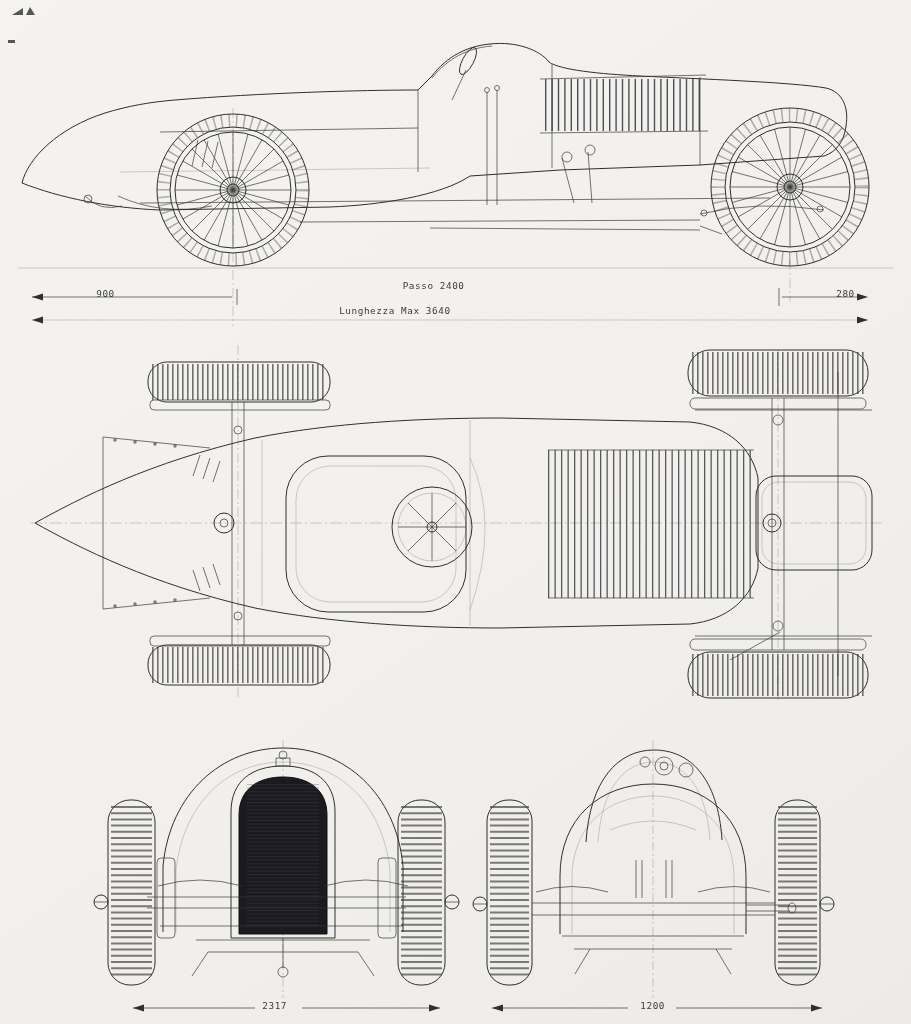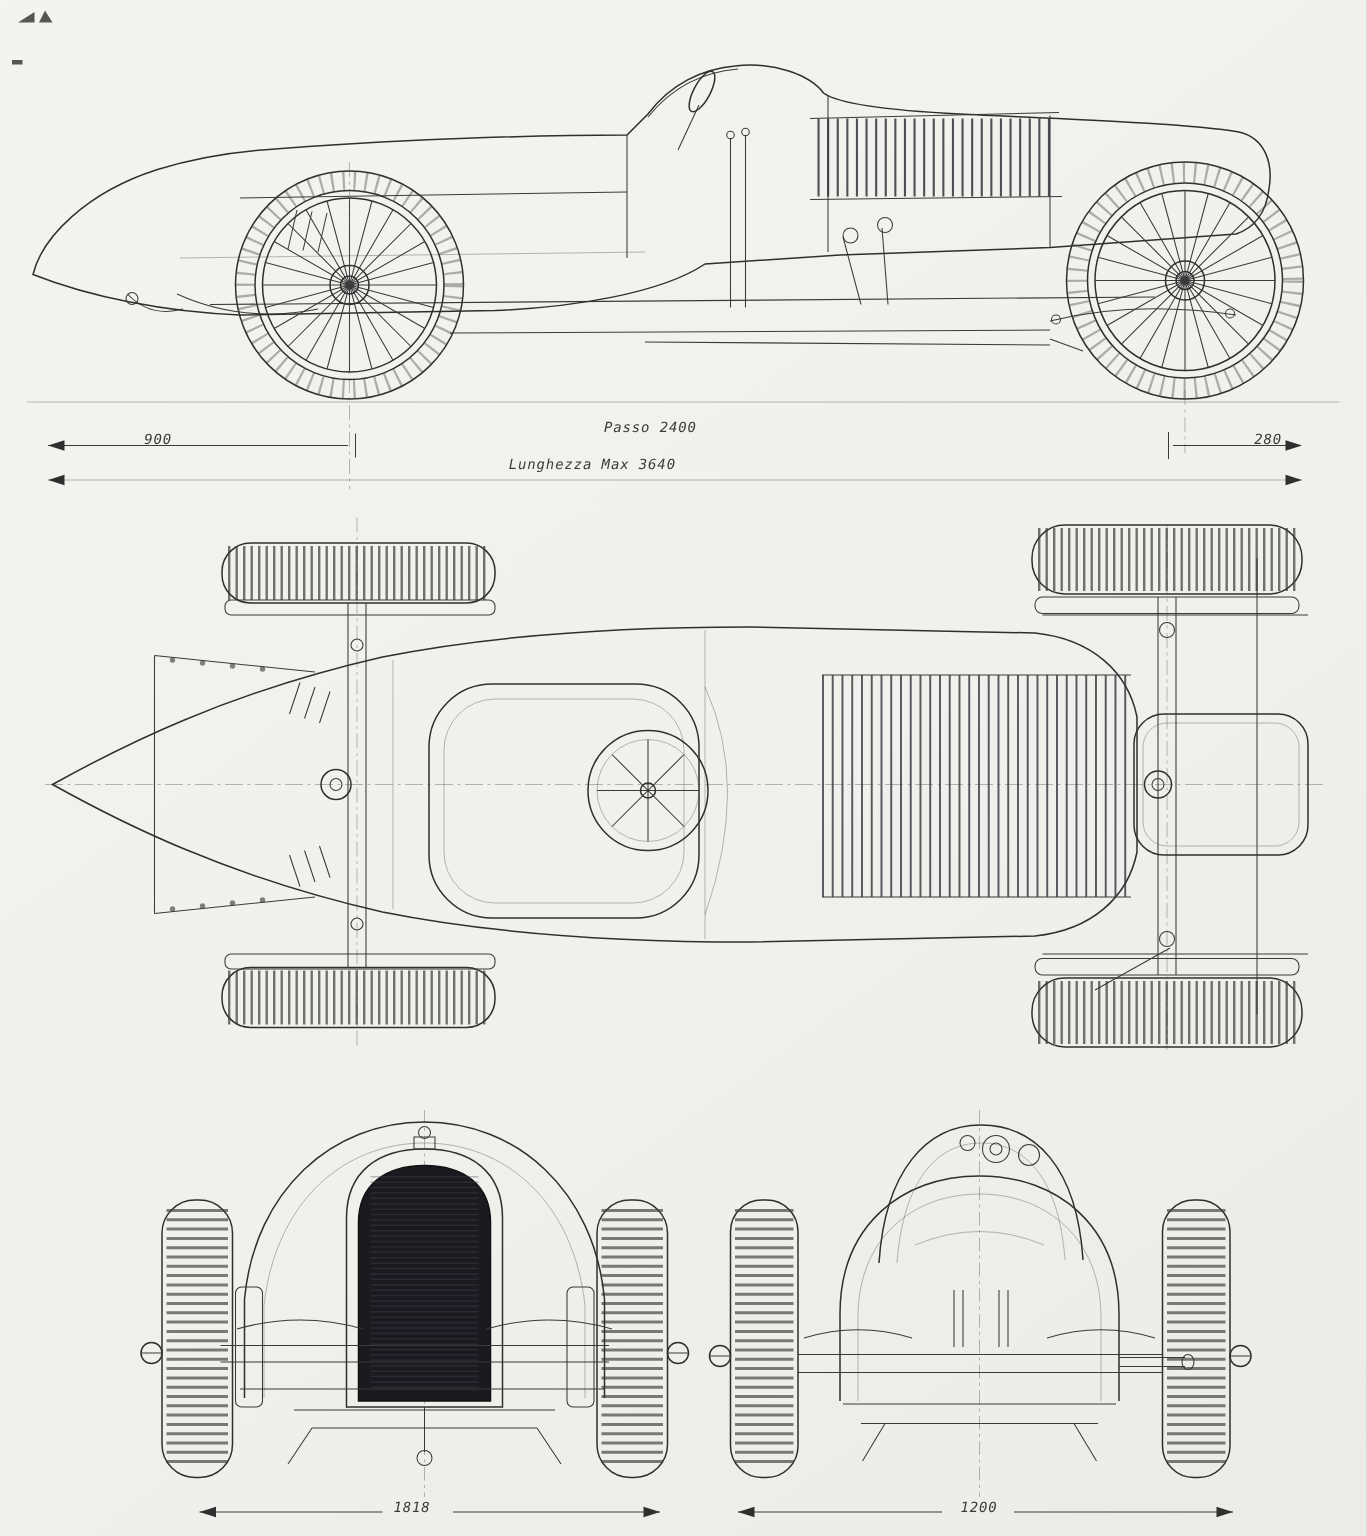--- a/index.html
+++ b/index.html
@@ -1,21 +1,20 @@
 <!DOCTYPE html>
 <html><head>
 <meta charset="utf-8">
 <style>
   html,body{margin:0;padding:0;background:#d8d8d4;}
   .sheet{
     position:relative;width:911px;height:1024px;margin:0 auto;
     background:linear-gradient(145deg,#f4f3f0 0%,#f1f0ec 55%,#ecebe7 100%);
     overflow:hidden;
     font-family:"DejaVu Sans Mono","Liberation Mono",monospace;
-    font-style:italic;
   }
   svg{position:absolute;left:0;display:block;}
   svg *{vector-effect:non-scaling-stroke;}
   .lbl{
     position:absolute;font-size:9.5px;color:#3b3b3b;letter-spacing:.6px;
     white-space:nowrap;transform:scale(.98);filter:blur(.2px);
   }
   .ink{stroke:#2f2f2f;fill:none;stroke-width:1;}
   .thin{stroke:#3a3a3a;fill:none;stroke-width:.7;}
   .faint{stroke:#555;fill:none;stroke-width:.6;opacity:.45;}
@@ -259,17 +258,17 @@
   </svg>
 
   <span class="lbl" style="left:96px;top:288px">900</span>
 
   <span class="lbl" style="left:402px;top:280px">Passo 2400</span>
 
   <span class="lbl" style="left:836px;top:288px">280</span>
 
   <span class="lbl" style="left:338px;top:305px">Lunghezza Max  3640</span>
 
-  <span class="lbl" style="left:262px;top:1000px">1818</span>
+  <span class="lbl" style="left:262px;top:1000px">2317</span>
 
   <span class="lbl" style="left:640px;top:1000px">1200</span>
 
 </div>
 
 </body></html>

